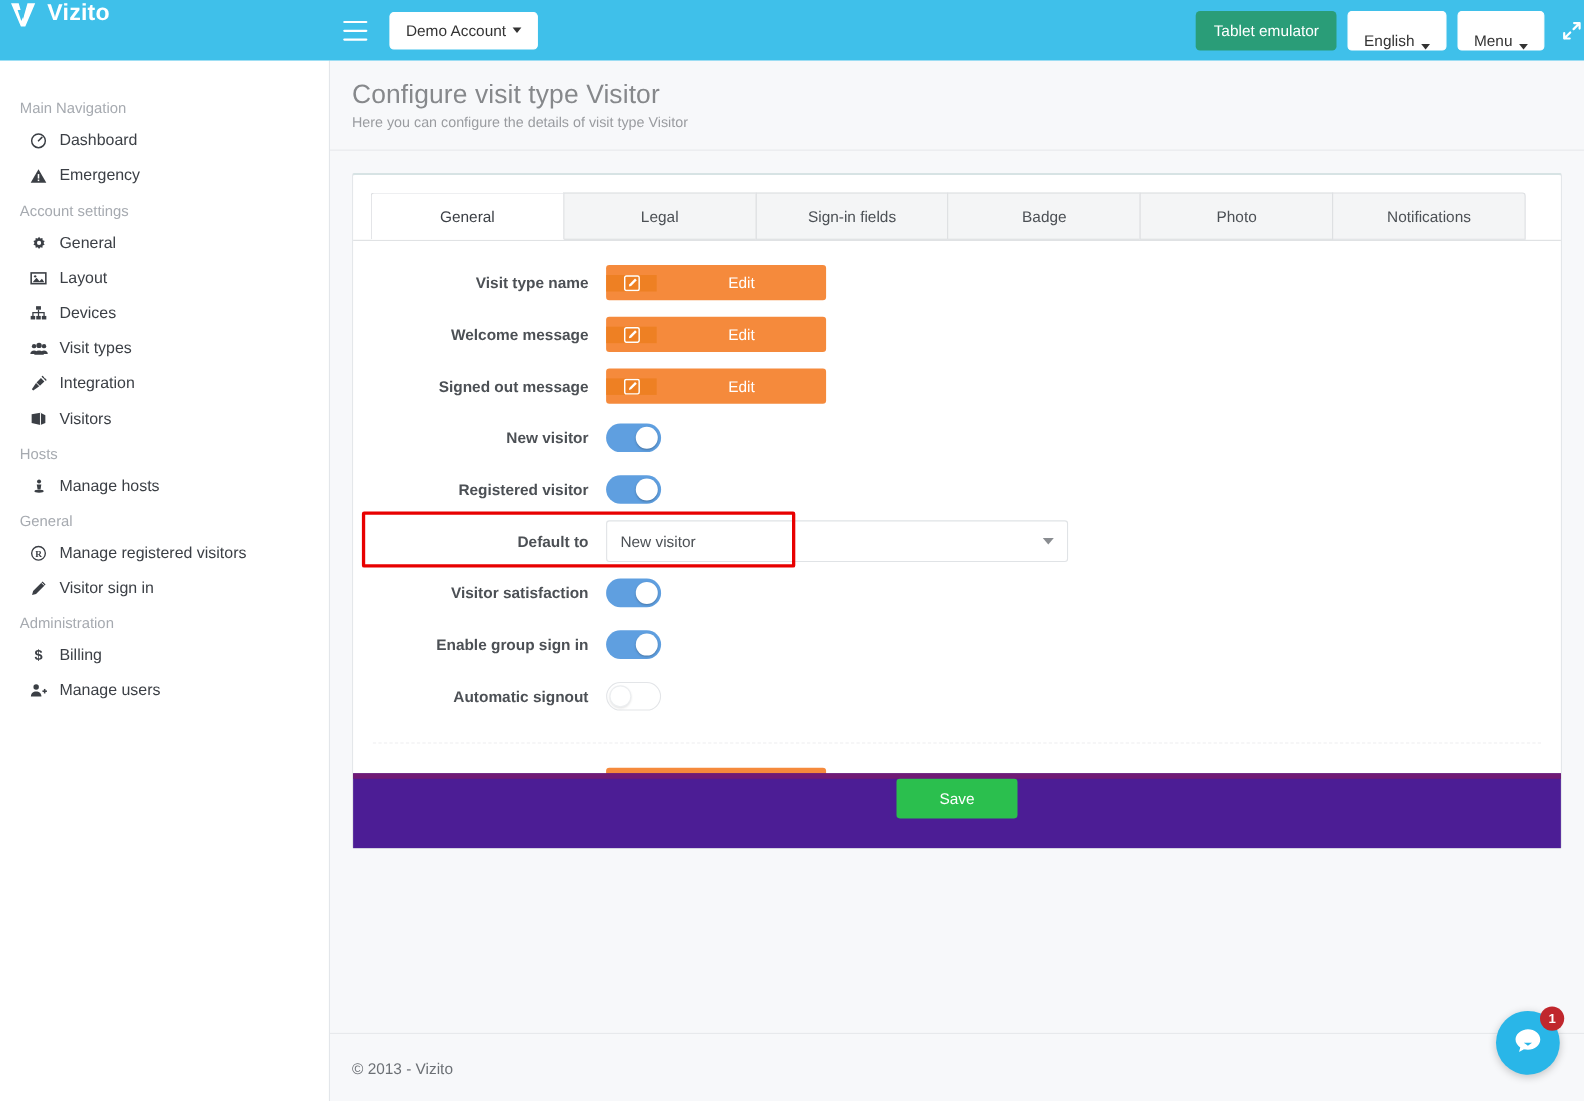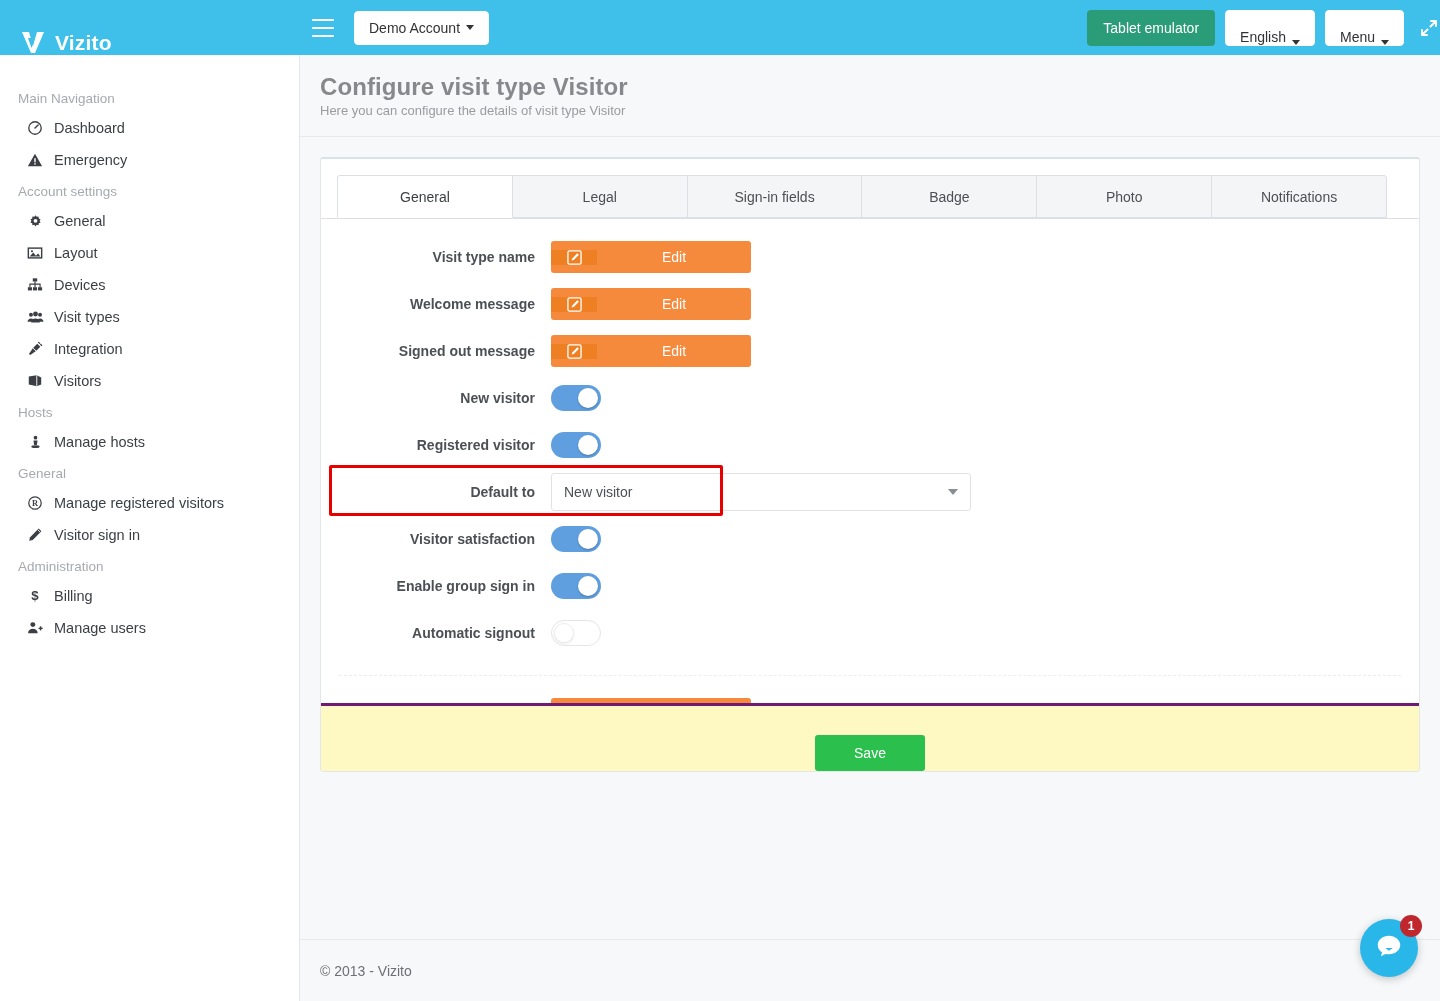--- a/index.html
+++ b/index.html
@@ -14,22 +14,22 @@
   
   .topbar {
     position: absolute; top: 0; left: 0;
     width: 1440px; height: 55px;
     background: #3fc0ea;
     display: flex; align-items: center;
     z-index: 40;
   }
   .brand {
     width: 300px; height: 55px;
-    display: flex; align-items: flex-end;
-    padding-left: 20px;
+    display: flex; align-items: flex-start;
+    padding-left: 8px;
     gap: 9px;
   }
   .brand-mark { width: 26px; height: 26px; display: block; }
   .brand-text {
     color: #ffffff; font-size: 21px; font-weight: bold;
     letter-spacing: .2px;
   }
   .hamburger {
     width: 22px; height: 18px;
     display: flex; flex-direction: column; justify-content: space-between;
@@ -105,21 +105,21 @@
     background: #f7f8fa;
     overflow: hidden;
   }
   .page-head {
     background: #f7f8fa;
     padding: 18px 0 14px 20px;
     border-bottom: 1px solid #e7e9ec;
     height: 82px;
   }
   .page-title {
-    font-size: 24px; color: #86888b; font-weight: bold;
+    font-size: 24px; color: #86888b; font-weight: normal;
     margin: 0 0 2px 0; letter-spacing: .1px;
   }
   .page-sub { font-size: 13px; color: #9a9ca0; }
 
   .panel {
     margin: 20px; width: 1100px;
     background: #ffffff;
     border: 1px solid #e4e7ea;
     border-top: 2px solid #d7e3e4;
     border-radius: 3px;
@@ -231,24 +231,24 @@
     z-index: 5;
   }
 
   .divider {
     border-top: 1px dashed #ededef;
     margin: 22px 18px 0 18px;
   }
 
   .panel-footer {
     position: absolute; left: 0; right: 0; bottom: 0;
-    border-top: 3px solid #701a75;
+    border-top: 5px solid #701a75;
     height: 68px;
-    display: flex; align-items: flex-end; justify-content: center;
-    background: #fef9c3;
+    display: flex; align-items: flex-start; justify-content: center;
+    background: #4c1d95;
   }
   .save-btn {
     background: #2bbf4e; color: #ffffff;
     border: none; border-radius: 3px;
     width: 110px; height: 36px;
     font-size: 14px; font-family: inherit; cursor: pointer;
   }
 
   .footer {
     position: absolute; left: 300px; bottom: 0;

